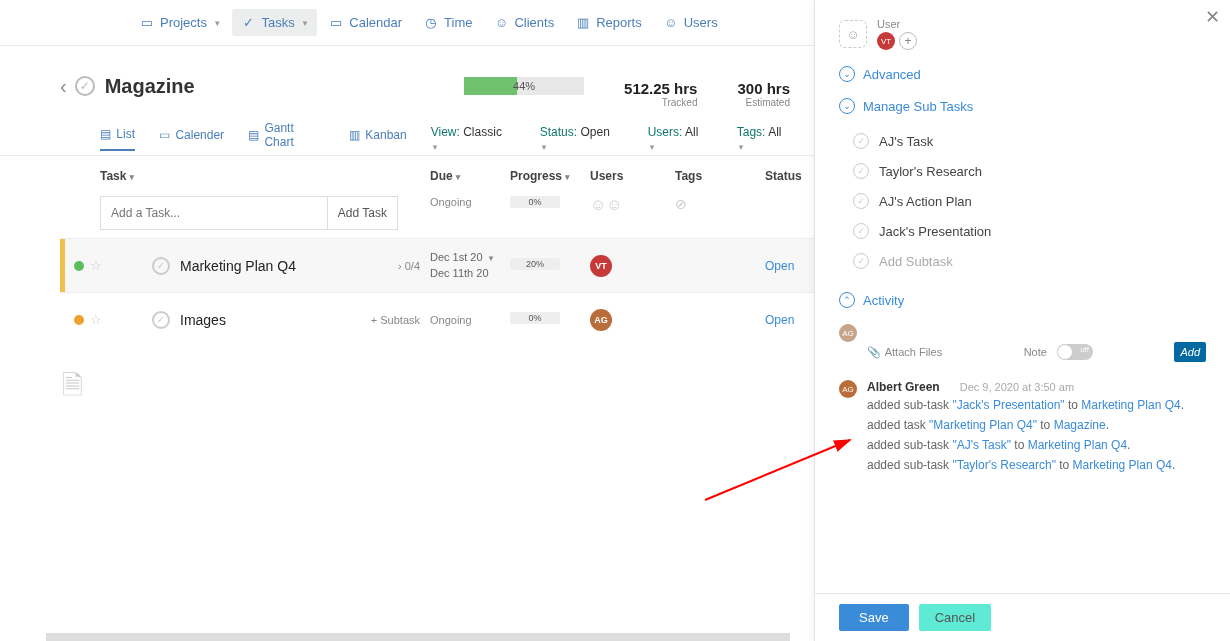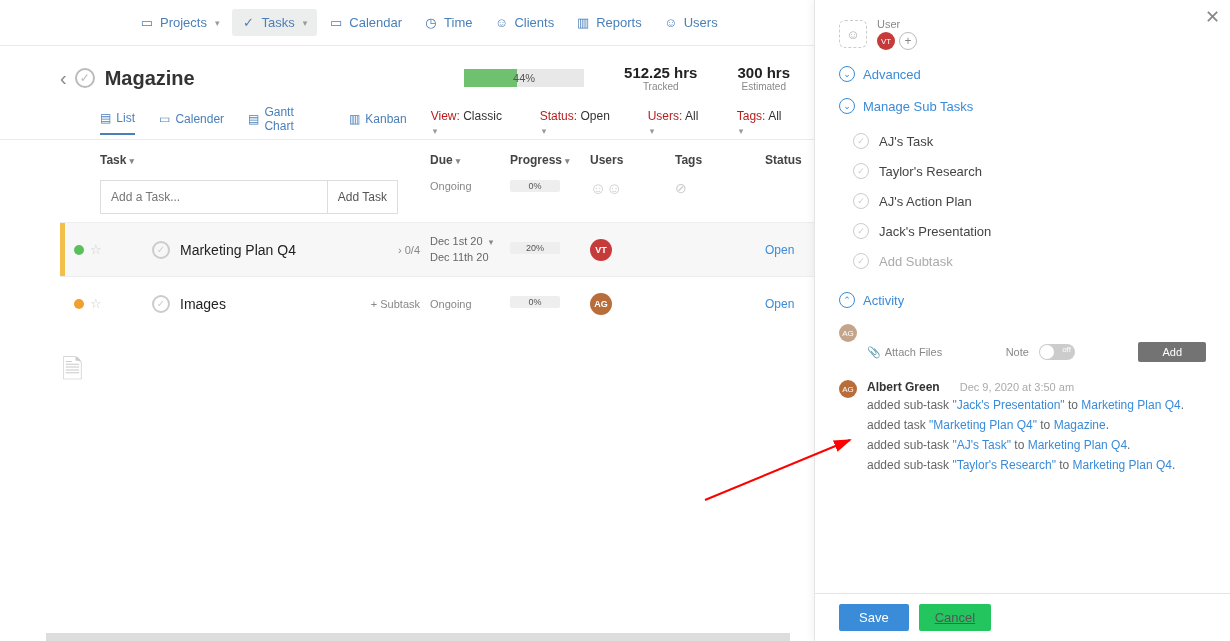--- a/index.html
+++ b/index.html
@@ -14,30 +14,30 @@
 
   
   .title-row { display: flex; align-items: center; padding: 18px 0 14px 60px; }
   .back-btn { color: #888; font-size: 20px; margin-right: 8px; cursor: pointer; }
   .check-circ { width: 20px; height: 20px; border: 2px solid #bbb; border-radius: 50%; display: inline-flex; align-items: center; justify-content: center; margin-right: 10px; color: #bbb; font-size: 12px; }
   .page-title { font-size: 20px; font-weight: 600; color: #333; }
   .stats { margin-left: auto; display: flex; align-items: center; gap: 40px; padding-right: 440px; }
   .prog-bar { width: 120px; height: 18px; background: #e8e8e8; position: relative; }
   .prog-fill { height: 100%; background: #6fc06f; }
   .prog-text { position: absolute; left: 50%; top: 50%; transform: translate(-50%,-50%); font-size: 11px; color: #555; }
-  .stat-col { text-align: center; }
+  .stat-col { text-align: right; margin-top: 16px; }
   .stat-v { font-size: 15px; font-weight: 600; color: #222; }
   .stat-l { font-size: 10px; color: #888; }
 
   
   .subtabs { display: flex; align-items: center; padding: 0 0 0 100px; border-bottom: 1px solid #eaeaea; height: 34px; gap: 24px; font-size: 12px; }
   .subtab { display: flex; align-items: center; gap: 5px; color: #4a7fba; cursor: pointer; padding-bottom: 8px; }
   .subtab.active { border-bottom: 2px solid #4a7fba; }
   .filters { margin-left: auto; display: flex; gap: 30px; padding-right: 440px; color: #555; font-size: 12px; }
-  .filter-label { color: #b91c1c; margin-top: 12px; }
+  .filter-label { color: #0f766e; margin-top: 12px; }
   .filter-value { color: #333; }
 
   
   .table { padding: 0 0 0 100px; }
   .thead { display: flex; align-items: center; height: 40px; font-size: 12px; color: #444; font-weight: 600; }
   .col-task { flex: 0 0 330px; }
   .col-due { flex: 0 0 80px; }
   .col-prog { flex: 0 0 80px; }
   .col-users { flex: 0 0 85px; }
   .col-tags { flex: 0 0 90px; }
@@ -92,32 +92,32 @@
   .sub-item.add { color: #aaa; }
   .sub-check { width: 16px; height: 16px; border: 1.5px solid #ccc; border-radius: 50%; display: inline-flex; align-items: center; justify-content: center; font-size: 9px; color: #ccc; }
   .activity-box { border: 1px solid #3a8bd8; min-height: 76px; padding: 10px; font-size: 13px; color: #333; margin-bottom: 10px; position: relative; }
   .act-row { display: flex; gap: 10px; align-items: flex-start; }
   .act-row .avatar-sm { margin-top: 4px; flex-shrink: 0; }
   .act-controls { display: flex; align-items: center; gap: 10px; font-size: 11px; color: #888; padding-left: 28px; margin-bottom: 18px; }
   .attach { display: flex; align-items: center; gap: 4px; cursor: pointer; }
   .switch { width: 36px; height: 16px; background: #ccc; border-radius: 8px; position: relative; cursor: pointer; }
   .switch-knob { width: 14px; height: 14px; background: #fff; border-radius: 50%; position: absolute; top: 1px; left: 1px; }
   .switch-lbl { position: absolute; right: 4px; top: 1px; font-size: 8px; color: #fff; }
-  .add-btn-blue { background: #737373; color: #fff; padding: 4px 24px; font-size: 11px; border-radius: 2px; cursor: pointer; margin-left: auto; }
+  .add-btn-blue { background: #0369a1; color: #fff; padding: 4px 6px; font-size: 11px; border-radius: 2px; cursor: pointer; margin-left: auto; font-style: italic; }
   .note-lbl { margin-left: auto; }
   .log-entry { display: flex; gap: 10px; font-size: 12px; margin-bottom: 16px; }
   .log-body { flex: 1; }
   .log-user { font-weight: 600; color: #333; }
   .log-time { color: #aaa; font-size: 11px; margin-left: 20px; }
   .log-line { color: #666; margin-top: 2px; line-height: 1.5; }
   .log-line .lk { color: #3a8bd8; }
 
   .panel-footer { border-top: 1px solid #e5e5e5; padding: 10px 24px; display: flex; gap: 10px; text-align: right; }
   .btn-save { background: #3a8bd8; color: #fff; padding: 6px 20px; font-size: 13px; border-radius: 2px; cursor: pointer; }
-  .btn-cancel { background: #22c55e; color: #555; padding: 6px 16px; font-size: 13px; border-radius: 2px; cursor: pointer; text-decoration: underline; }
+  .btn-cancel { background: #5eead4; color: #555; padding: 6px 16px; font-size: 13px; border-radius: 2px; cursor: pointer; }
 
   
   .arrow-svg { position: absolute; left: 700px; top: 430px; pointer-events: none; }
 
   
   .bottom-line { position: absolute; left: 46px; right: 440px; bottom: 0; height: 8px; background: #ddd; }
 </style>
 </head>
 <body>
 

